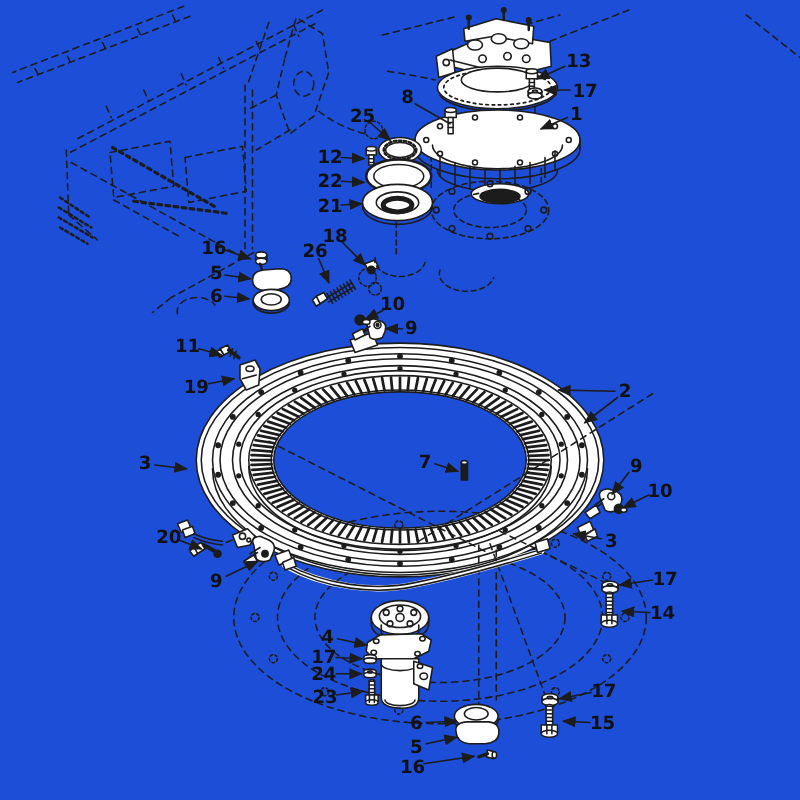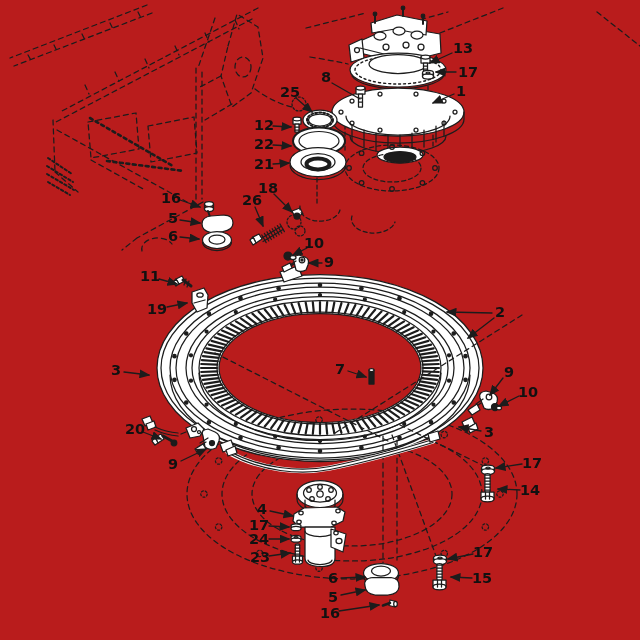--- a/index.html
+++ b/index.html
@@ -1,16 +1,16 @@
 <!DOCTYPE html>
 <html><head>
 <meta charset="utf-8">
 <style>
   html,body{margin:0;padding:0;background:#fff;}
-  .canvas{position:relative;width:640px;height:640px;background:#b91c1c;overflow:hidden;
+  .canvas{position:relative;width:640px;height:640px;background:#1d4ed8;overflow:hidden;
           font-family:"DejaVu Sans","Liberation Sans",sans-serif;}
   svg{position:absolute;left:0;top:0;}
   .callout-label{font-family:"DejaVu Sans","Liberation Sans",sans-serif;font-weight:700;}
 </style>
 </head>
 <body>
 
 <div class="canvas">
 <svg width="640" height="640" viewBox="0 0 640 640">
   <defs>

